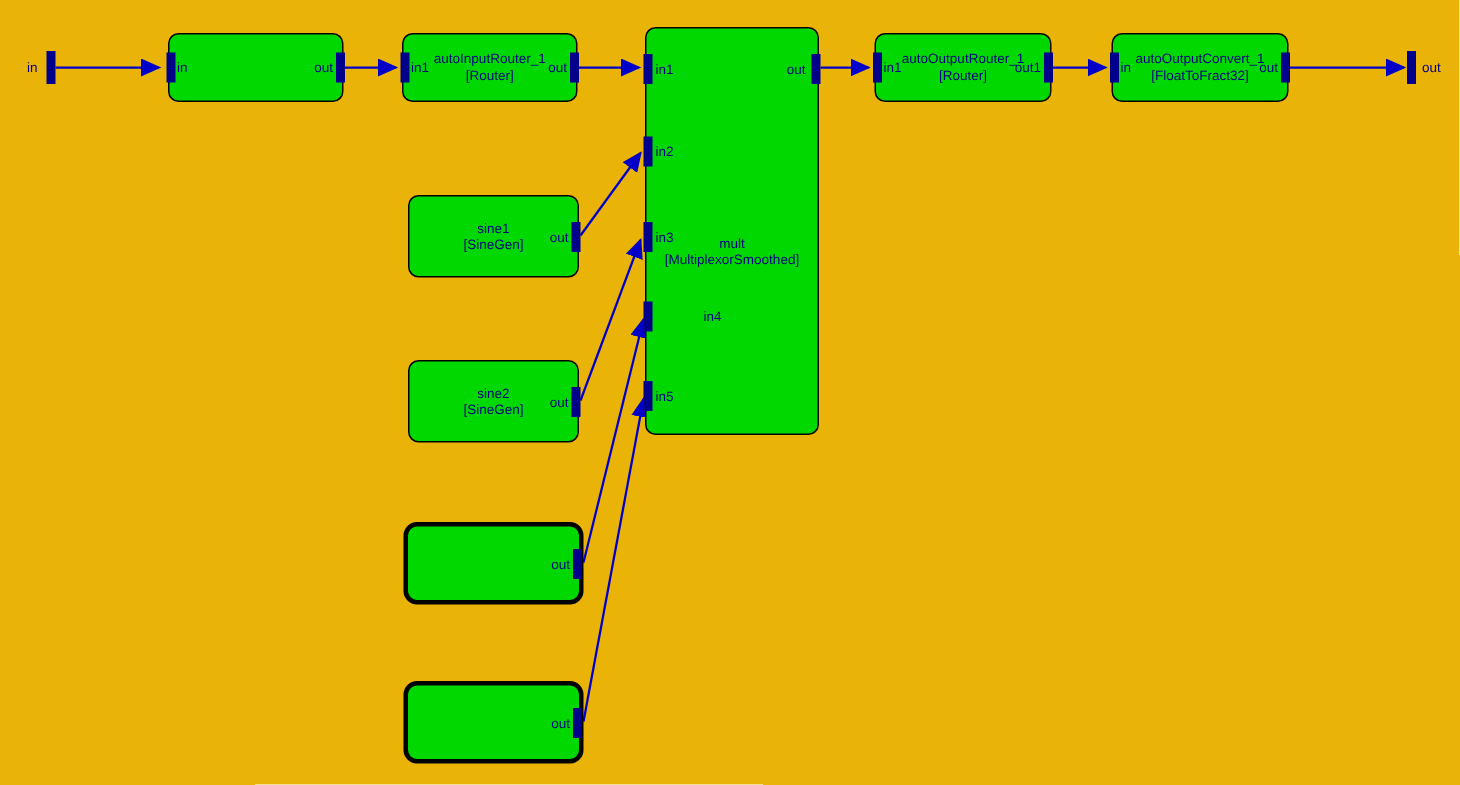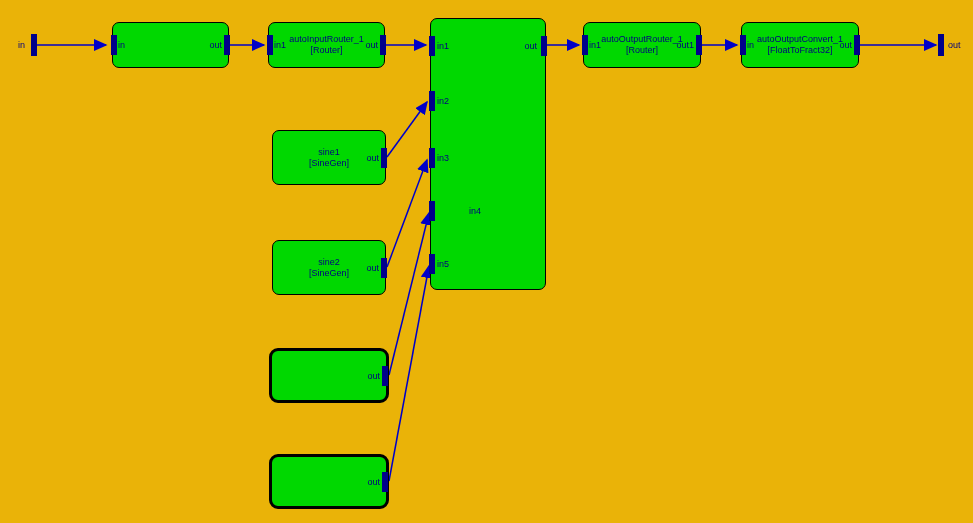--- a/index.html
+++ b/index.html
@@ -85,20 +85,24 @@
     <div class="bar left" style="top:129px;"></div>
     <div class="bar left" style="top:182px;"></div>
     <div class="bar left" style="top:235px;"></div>
     <div class="bar right" style="top:17px;"></div>
     <span class="plabel" style="left:6px; top:22px;">in1</span>
     <span class="plabel" style="left:6px; top:77px;">in2</span>
     <span class="plabel" style="left:6px; top:134px;">in3</span>
     <span class="plabel" style="left:6px; top:187px;padding-left:32px;">in4</span>
     <span class="plabel" style="left:6px; top:240px;">in5</span>
     <span class="plabel" style="right:8px; top:22px;">out</span>
+    <div class="btitle" style="top:138px; transform:none;">
+      <div>mult</div>
+      <div>[MultiplexorSmoothed]</div>
+    </div>
   </div>
 
   <div class="block" style="left:583px; top:22px; width:118px; height:46px;">
     <div class="bar left vcenter"></div>
     <div class="bar right vcenter"></div>
     <span class="plabel pl">in1</span>
     <span class="plabel pr">out1</span>
     <div class="btitle">
       <div>autoOutputRouter_1</div>
       <div>[Router]</div>

